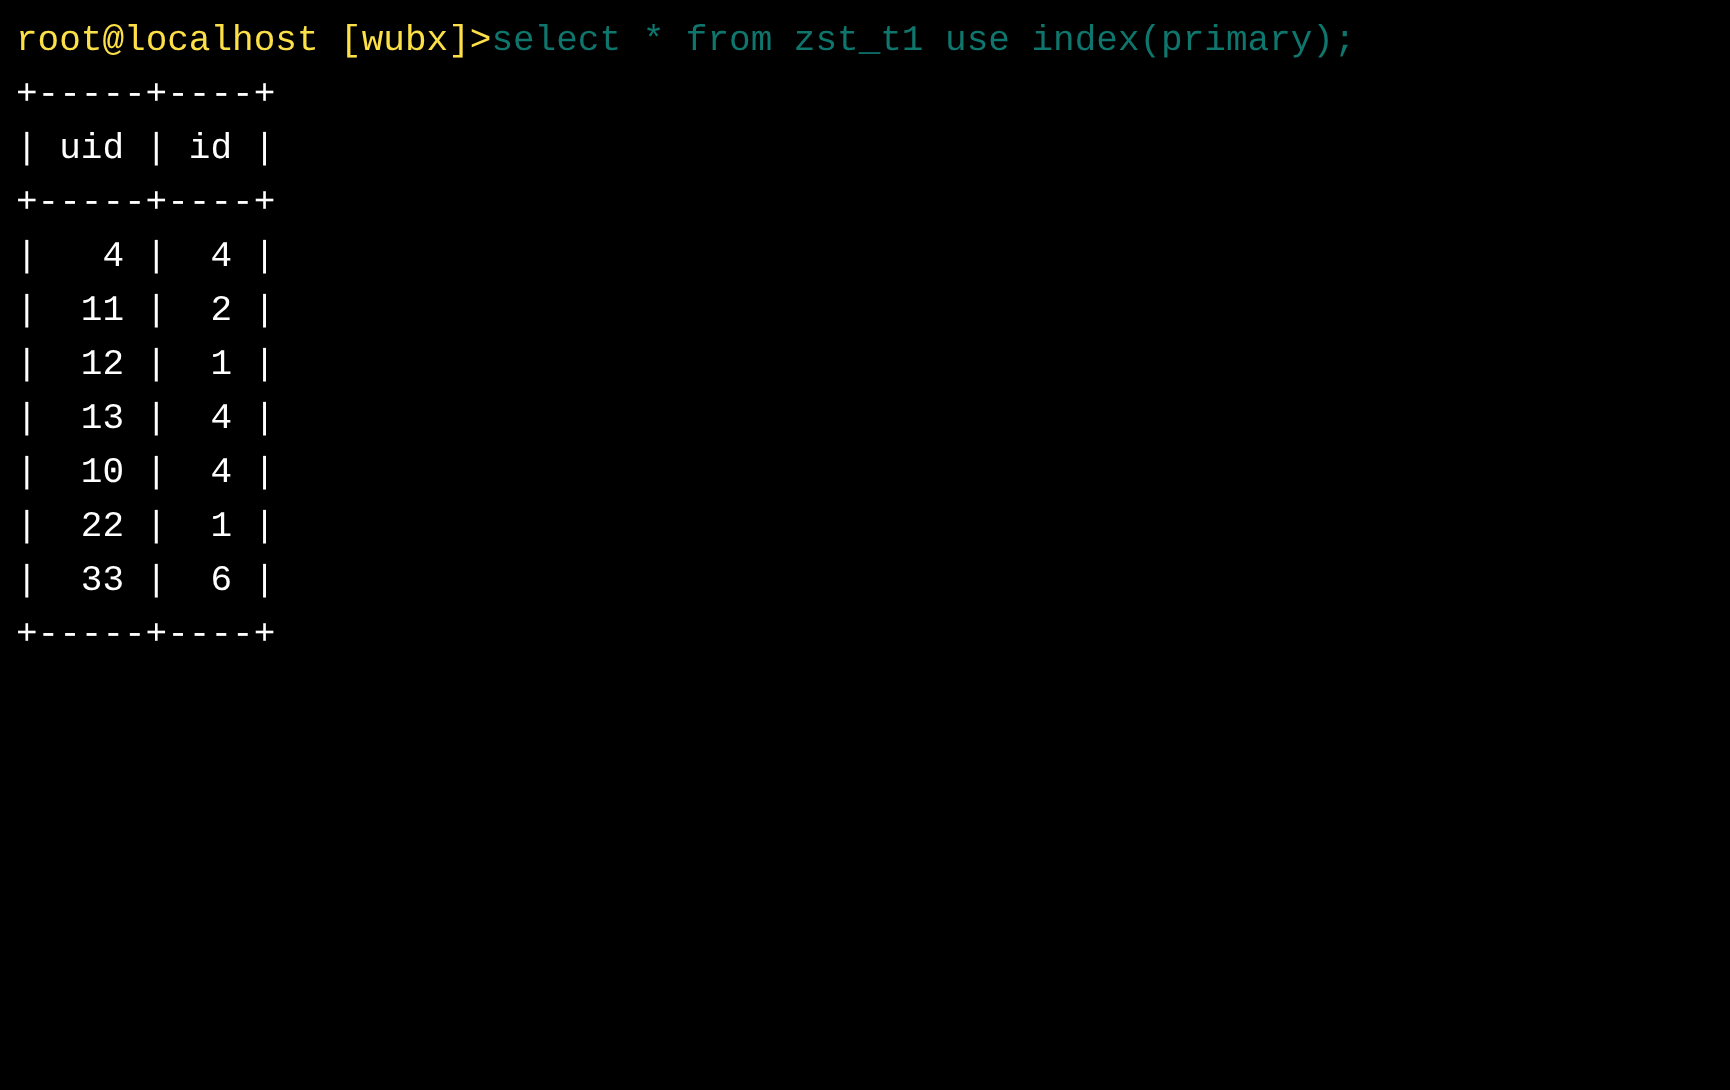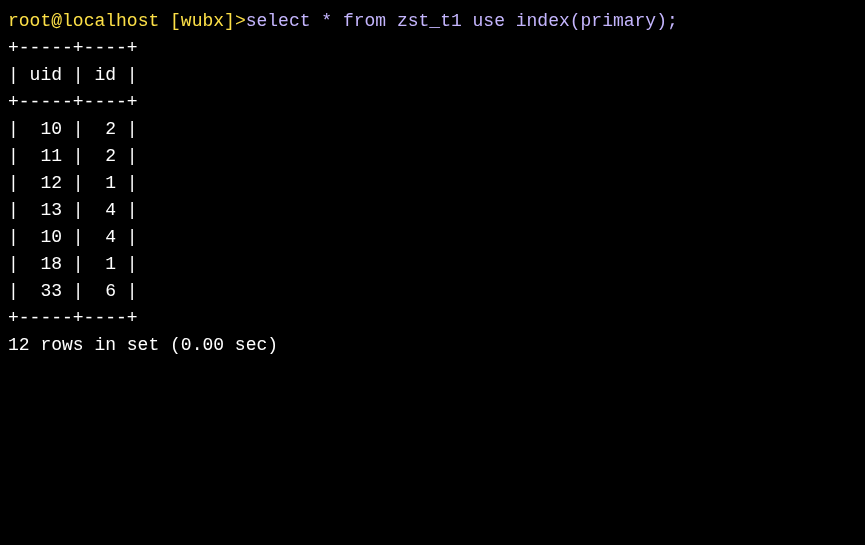--- a/index.html
+++ b/index.html
@@ -18,38 +18,37 @@
       height: 545px;
       overflow: hidden;
     }
     .terminal-line {
       white-space: pre;
     }
     .prompt-user {
       color: #fde047;
     }
     .command-text {
-      color: #c4b5fd;
+      color: #0f766e;
     }
     .result-text {
       color: #ffffff;
     }
   </style>
 </head>
 <body>
 
 <div>
   <div class="terminal-line"><span class="prompt-user"><span>root</span>@<span>localhost</span> [<span>wubx</span>]<span>&gt;</span></span><span class="command-text">select * from zst_t1 use index(primary);</span></div>
   <div class="terminal-line">+-----+----+</div>
   <div class="terminal-line">| uid | id |</div>
   <div class="terminal-line">+-----+----+</div>
   <div id="table-rows">
-      <div class="terminal-line">|  10 |  2 |</div>
+      <div class="terminal-line">|   4 |  4 |</div>
       <div class="terminal-line">|  11 |  2 |</div>
       <div class="terminal-line">|  12 |  1 |</div>
       <div class="terminal-line">|  13 |  4 |</div>
       <div class="terminal-line">|  10 |  4 |</div>
-      <div class="terminal-line">|  18 |  1 |</div>
+      <div class="terminal-line">|  22 |  1 |</div>
       <div class="terminal-line">|  33 |  6 |</div>
     </div>
   <div class="terminal-line">+-----+----+</div>
-  <div class="terminal-line result-text">12 rows in set (0.00 sec)</div>
 </div>
 
 </body></html>

